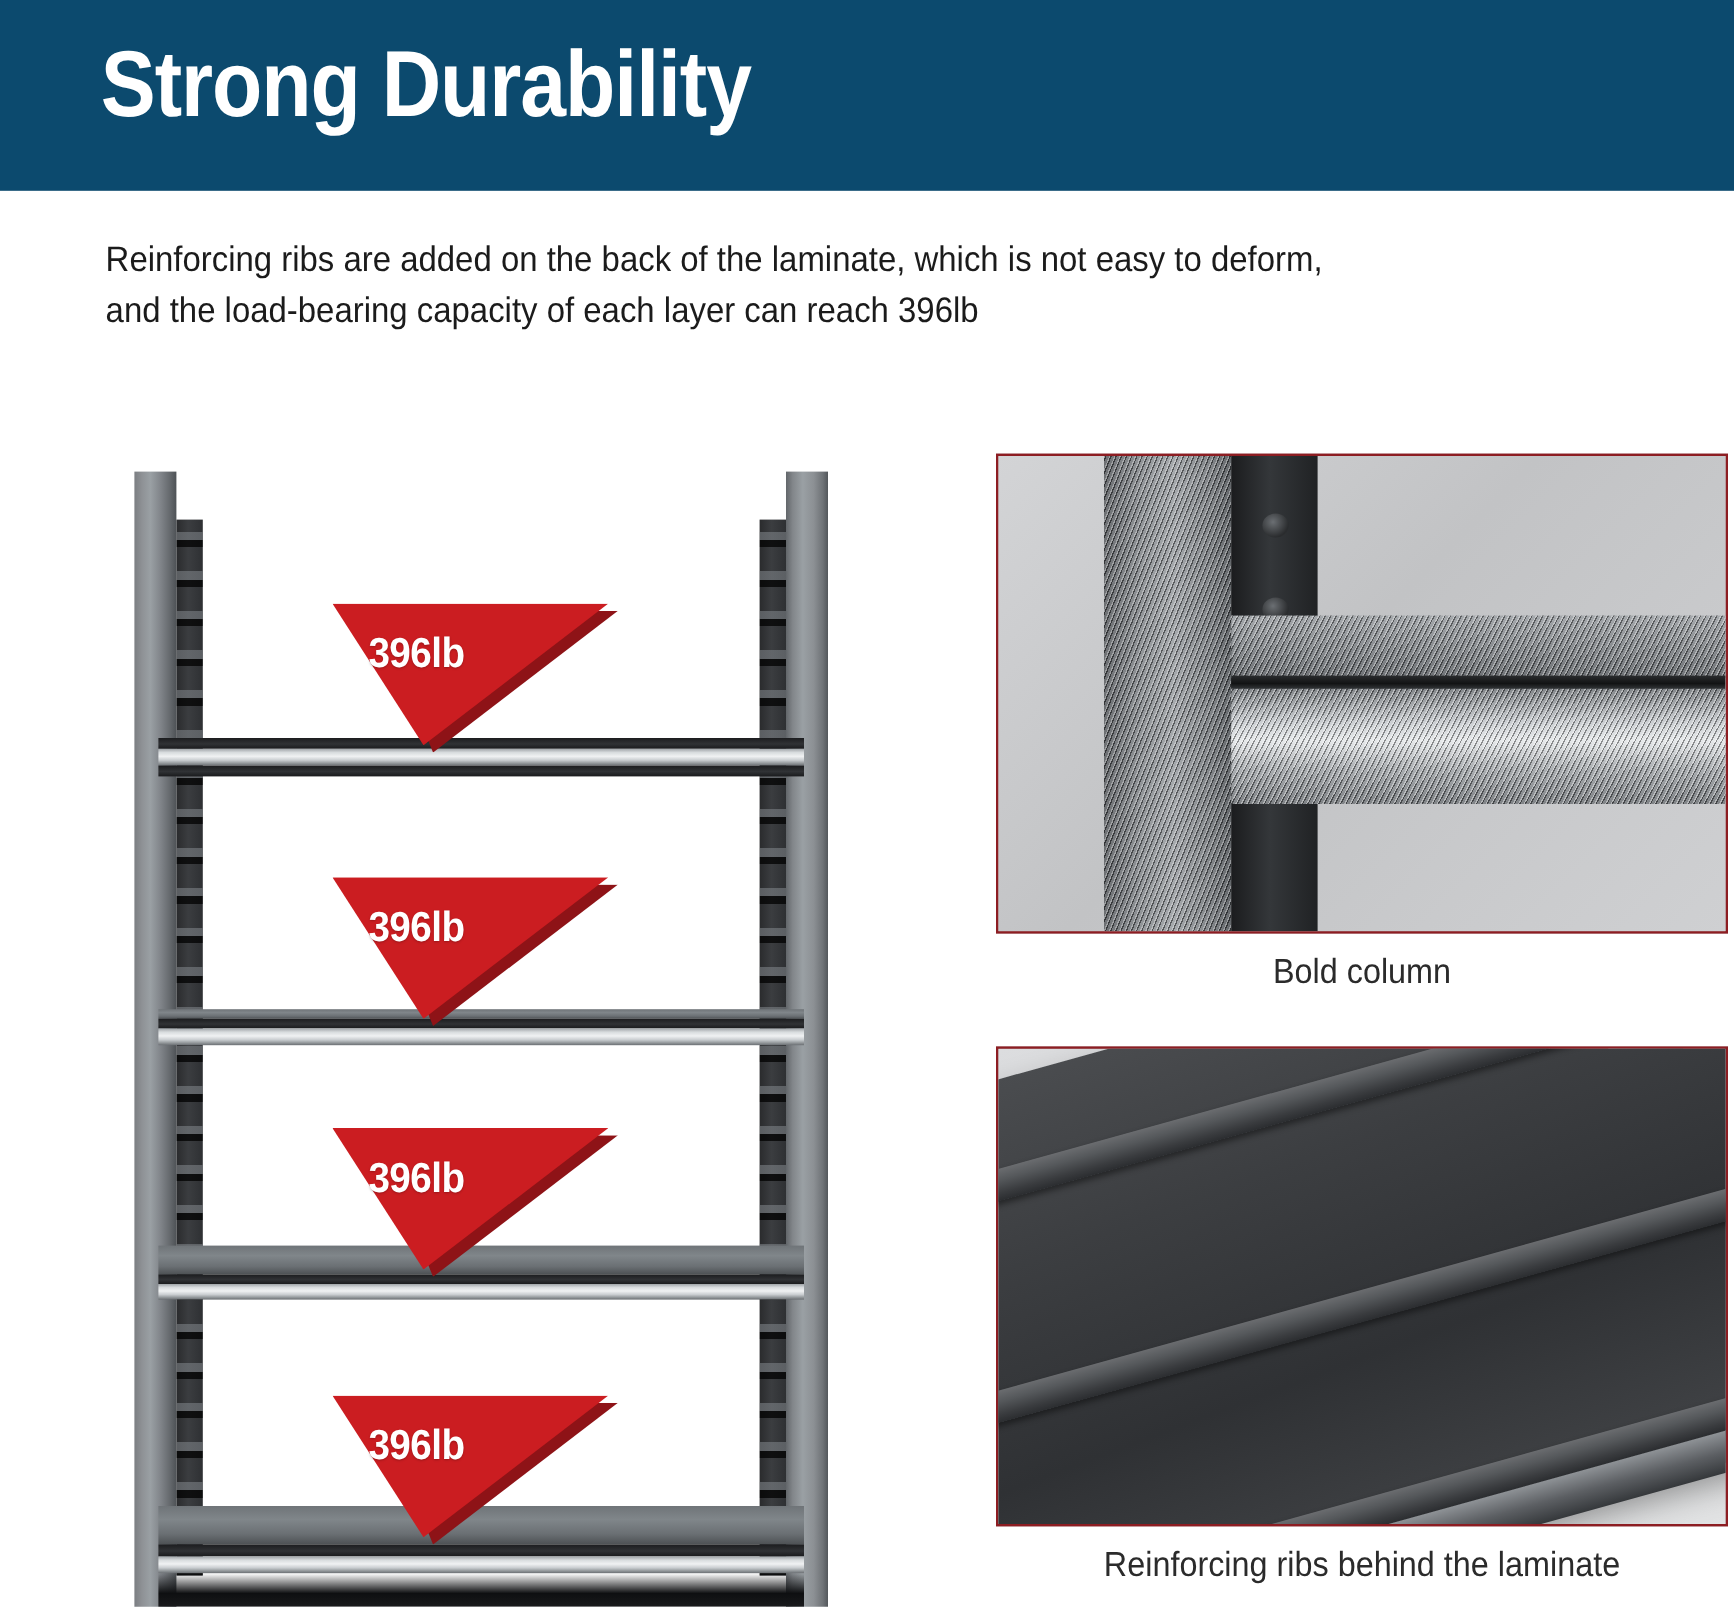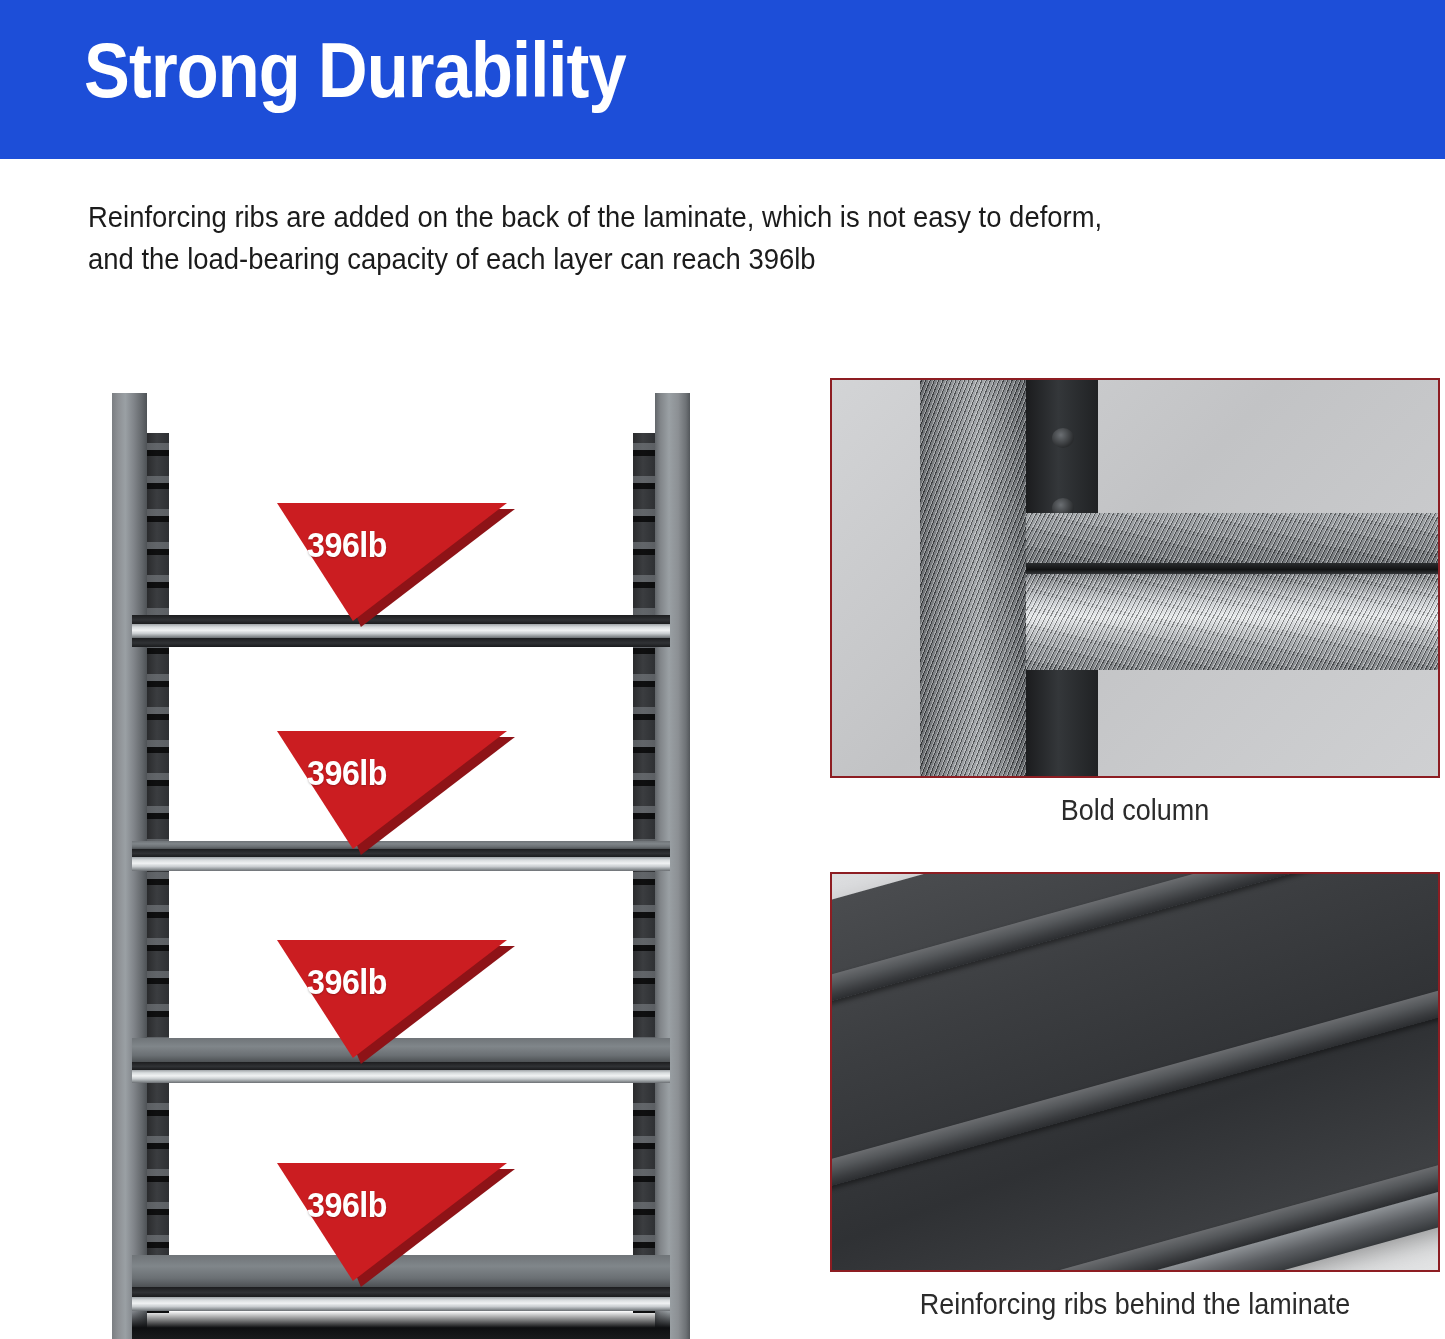--- a/index.html
+++ b/index.html
@@ -13,21 +13,21 @@
     overflow: hidden;
     position: relative;
   }
 
   
   .banner {
     position: absolute;
     left: 0; top: 0;
     width: 1445px;
     height: 159px;
-    background: #1d4ed8;
+    background: #0c4a6e;
   }
   .banner-title {
     position: absolute;
     left: 84px;
     top: 31px;
     font-size: 78px;
     font-weight: bold;
     color: #ffffff;
     letter-spacing: -1px;
     line-height: 1.0;

